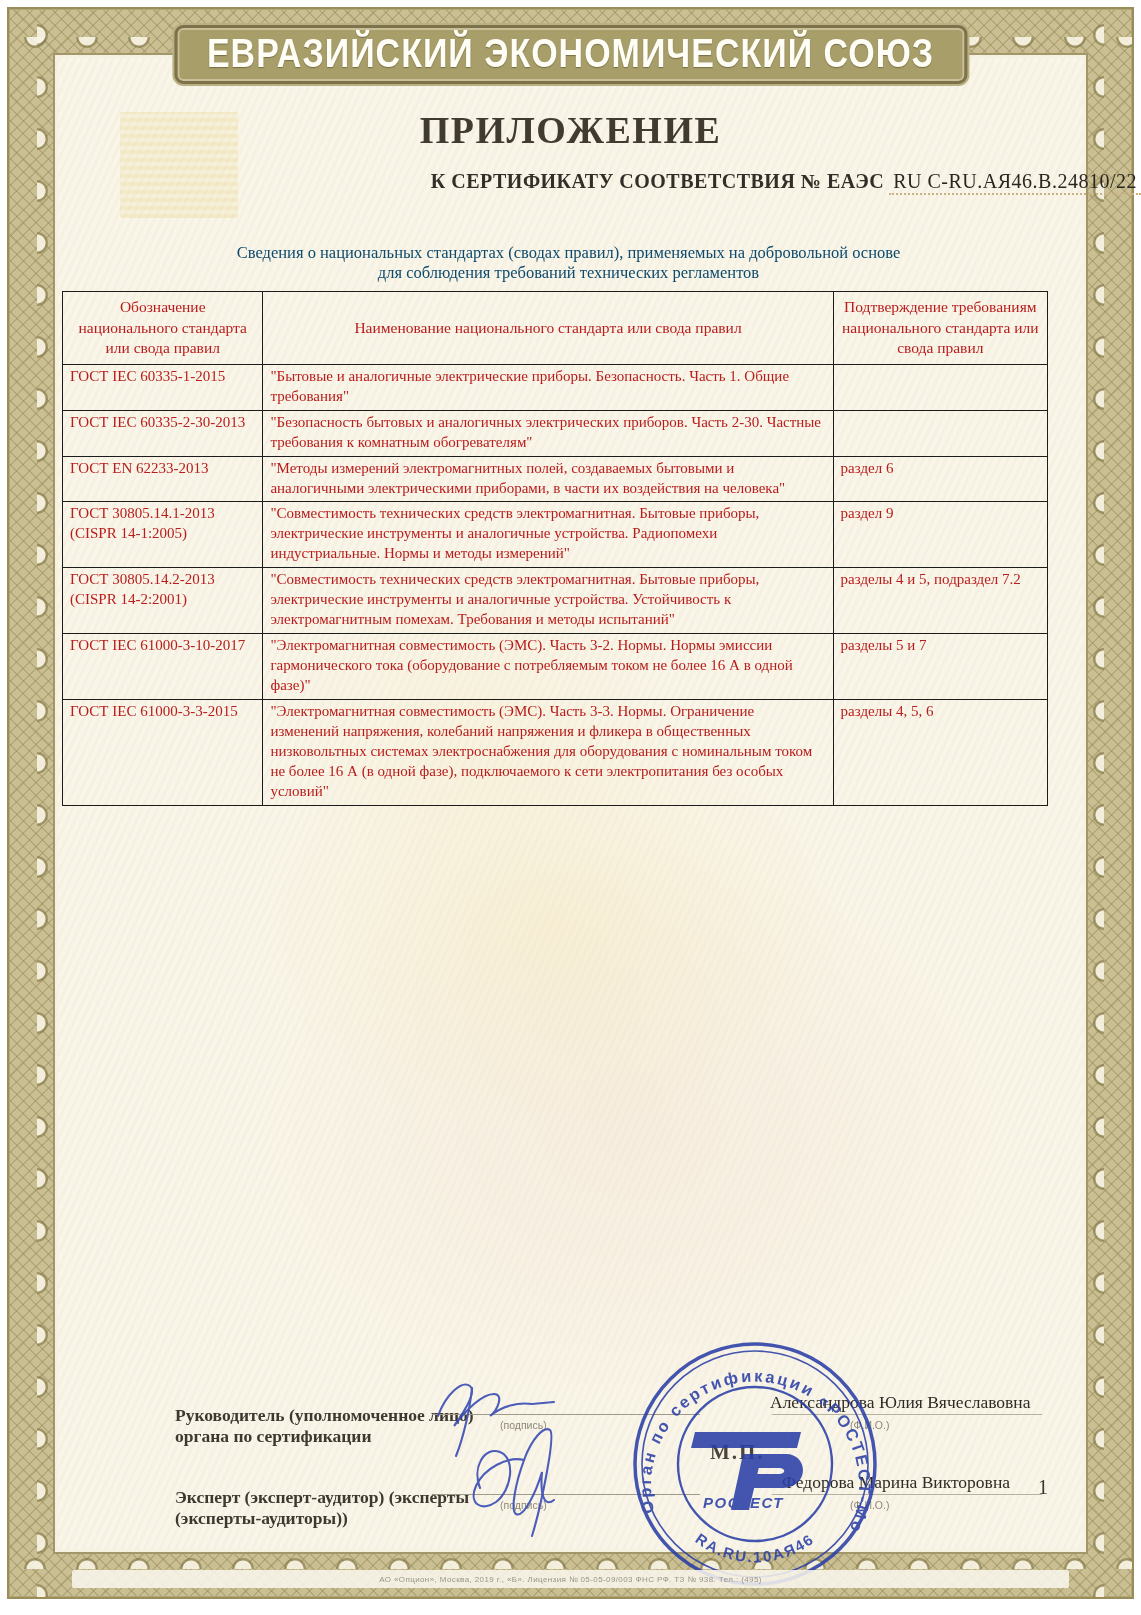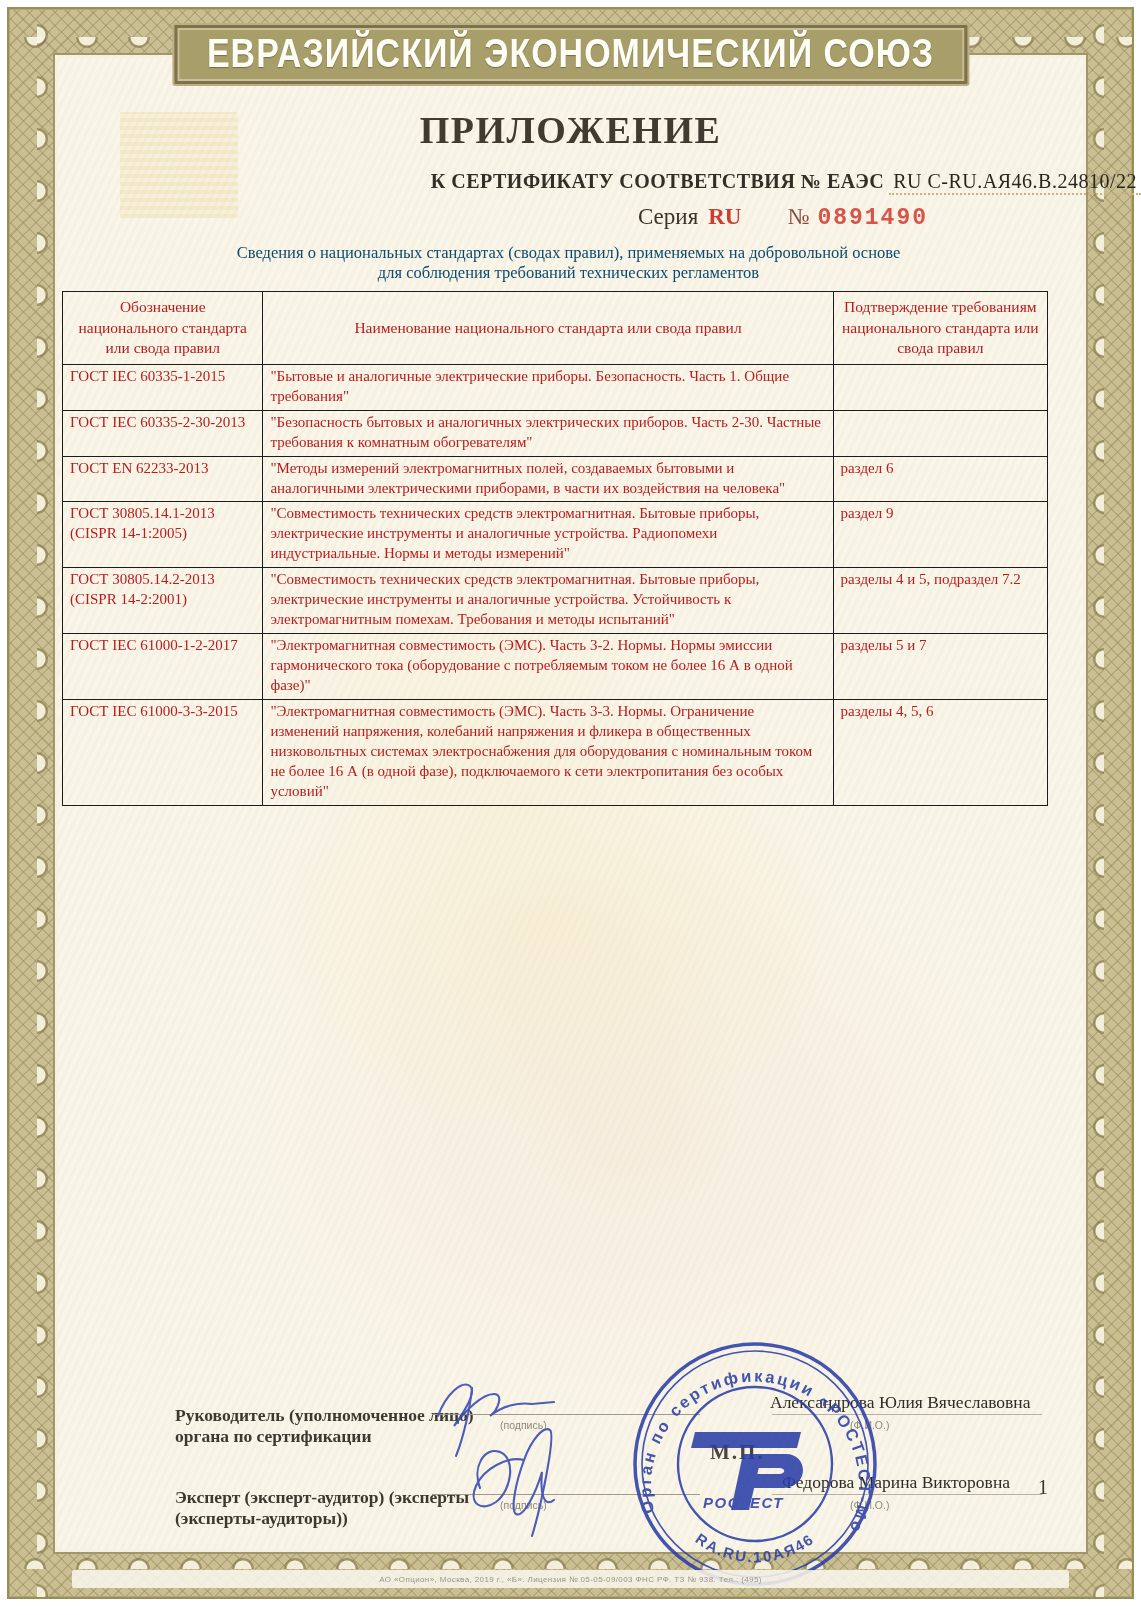--- a/index.html
+++ b/index.html
@@ -30,21 +30,21 @@
       radial-gradient(300px 220px at 40% 44%, rgba(246,236,200,.30), transparent 70%),
       repeating-linear-gradient(115deg, rgba(233,226,203,.22) 0 3px, transparent 3px 7px),
       #f9f5e8;
     box-shadow:0 0 0 3px #f6f2e2, 0 0 0 5px #a2966a;}
   .watermark-square{position:absolute;left:120px;top:112px;width:118px;height:106px;
     background:repeating-linear-gradient(0deg, rgba(231,209,130,.55) 0 4px, rgba(238,222,160,.35) 4px 8px);
     opacity:.55;border-radius:2px;}
 
   
   .banner{position:absolute;left:50%;top:25px;transform:translateX(-50%);
-    background:#a89e6a;border:3px solid #7d724a;border-radius:1px;
+    background:#a89e6a;border:3px solid #7d724a;border-radius:9px;
     box-shadow:inset 0 0 0 2px #c9c09a, 0 0 0 2px #b9b084;
     padding:6px 30px 8px;}
   .banner-text{display:inline-block;font-family:"Liberation Sans","DejaVu Sans",sans-serif;
     font-weight:bold;font-size:34px;letter-spacing:1px;color:#fffef6;
     transform:scaleY(1.18);text-shadow:0 1px 1px rgba(80,70,35,.55);white-space:nowrap;}
 
   
   .doc-title{position:absolute;left:0;right:0;top:108px;text-align:center;
     font-size:38px;font-weight:bold;letter-spacing:1.5px;color:#403a31;}
   .cert-line{position:absolute;left:0;right:0;top:170px;text-align:right;white-space:nowrap;font-size:20px;color:#332f28;}
@@ -120,23 +120,20 @@
   </div>
 
   <div class="doc-title">ПРИЛОЖЕНИЕ</div>
 
   <div class="cert-line">
     <span class="cert-label">К СЕРТИФИКАТУ СООТВЕТСТВИЯ № ЕАЭС</span>
     <span> </span>
     <span class="cert-number">RU С-RU.АЯ46.В.24810/22</span>
   </div>
 
-  <div class="series-line">
-    <span>Серия</span><span class="series-value">RU</span><span class="blank-no">№</span><span class="blank-number">0891490</span>
-  </div>
 
   <div class="intro">
     <div>Сведения о национальных стандартах (сводах правил), применяемых на добровольной основе</div>
     <div>для соблюдения требований технических регламентов</div>
   </div>
 
   <table class="standards-table">
     <thead>
       <tr>
           <th>Обозначение национального стандарта или свода правил</th>
@@ -164,21 +161,21 @@
           <td class="col-designation">ГОСТ 30805.14.1-2013 (CISPR 14-1:2005)</td>
           <td class="col-name">"Совместимость технических средств электромагнитная. Бытовые приборы, электрические инструменты и аналогичные устройства. Радиопомехи индустриальные. Нормы и методы измерений"</td>
           <td class="col-confirmation">раздел 9</td>
         </tr>
         <tr>
           <td class="col-designation">ГОСТ 30805.14.2-2013 (CISPR 14-2:2001)</td>
           <td class="col-name">"Совместимость технических средств электромагнитная. Бытовые приборы, электрические инструменты и аналогичные устройства. Устойчивость к электромагнитным помехам. Требования и методы испытаний"</td>
           <td class="col-confirmation">разделы 4 и 5, подраздел 7.2</td>
         </tr>
         <tr>
-          <td class="col-designation">ГОСТ IEC 61000-1-2-2017</td>
+          <td class="col-designation">ГОСТ IEC 61000-3-10-2017</td>
           <td class="col-name">"Электромагнитная совместимость (ЭМС). Часть 3-2. Нормы. Нормы эмиссии гармонического тока (оборудование с потребляемым током не более 16 А в одной фазе)"</td>
           <td class="col-confirmation">разделы 5 и 7</td>
         </tr>
         <tr>
           <td class="col-designation">ГОСТ IEC 61000-3-3-2015</td>
           <td class="col-name">"Электромагнитная совместимость (ЭМС). Часть 3-3. Нормы. Ограничение изменений напряжения, колебаний напряжения и фликера в общественных низковольтных системах электроснабжения для оборудования с номинальным током не более 16 А (в одной фазе), подключаемого к сети электропитания без особых условий"</td>
           <td class="col-confirmation">разделы 4, 5, 6</td>
         </tr>
       </tbody>
   </table>

